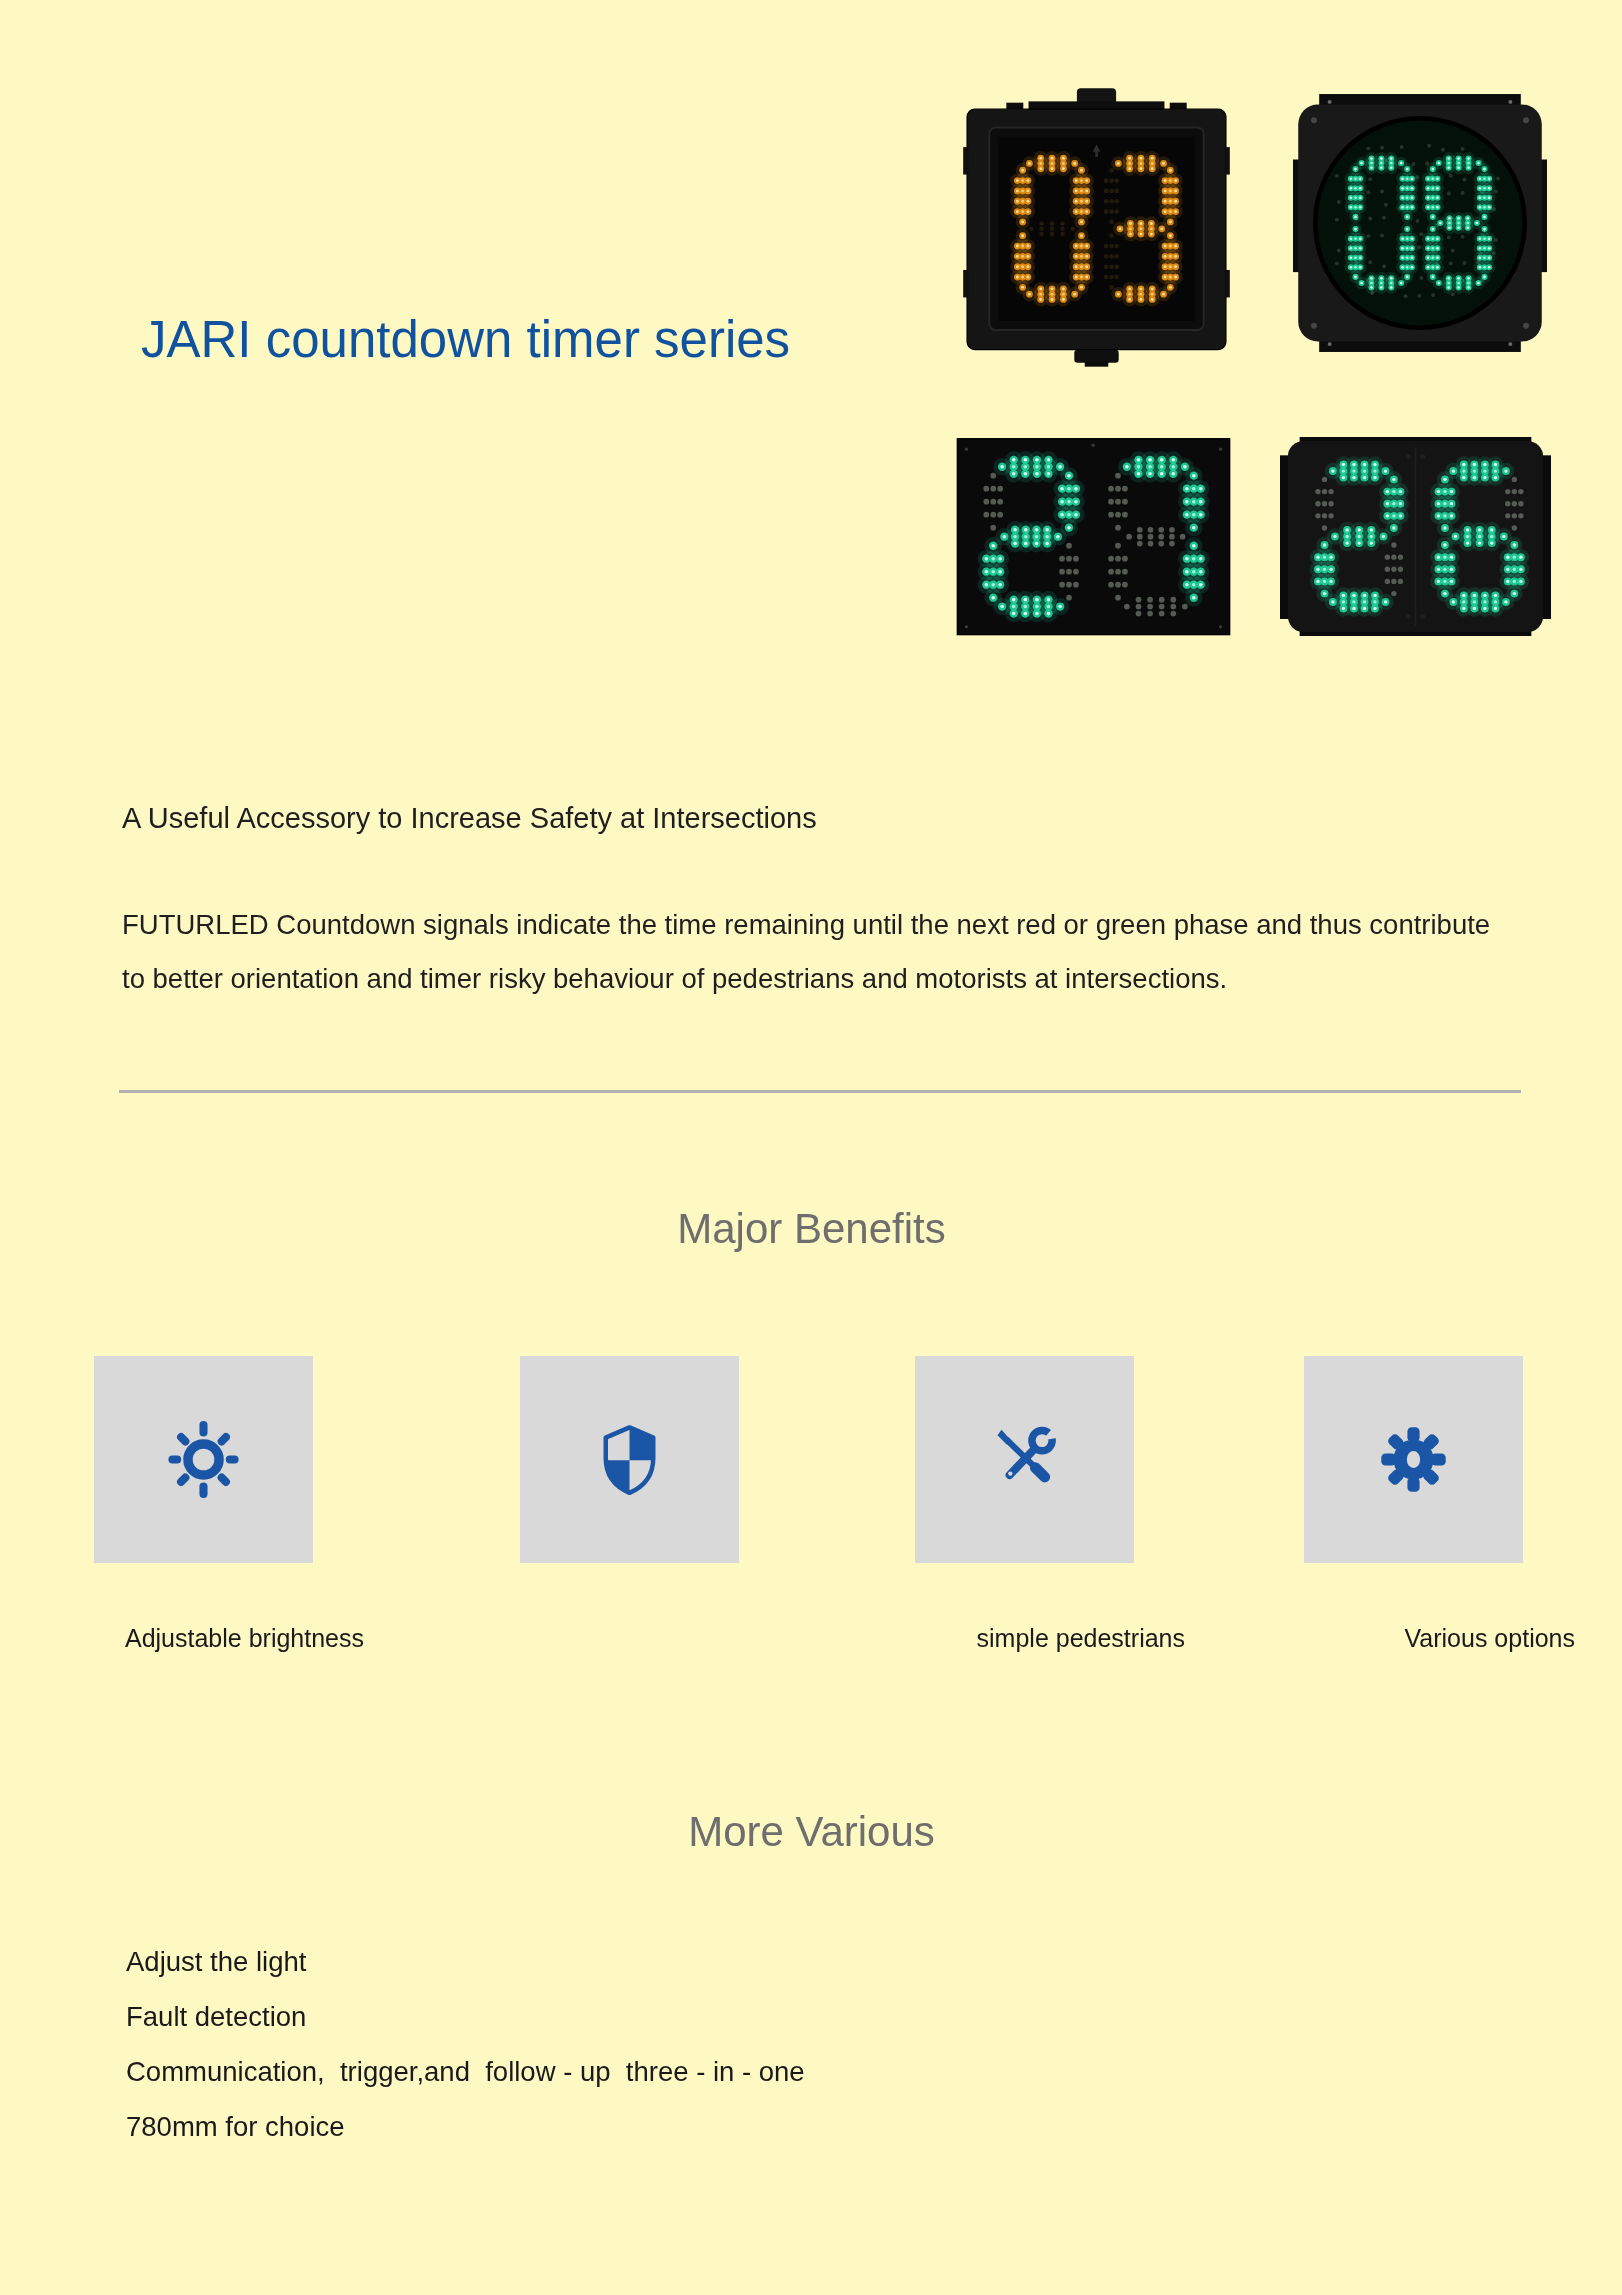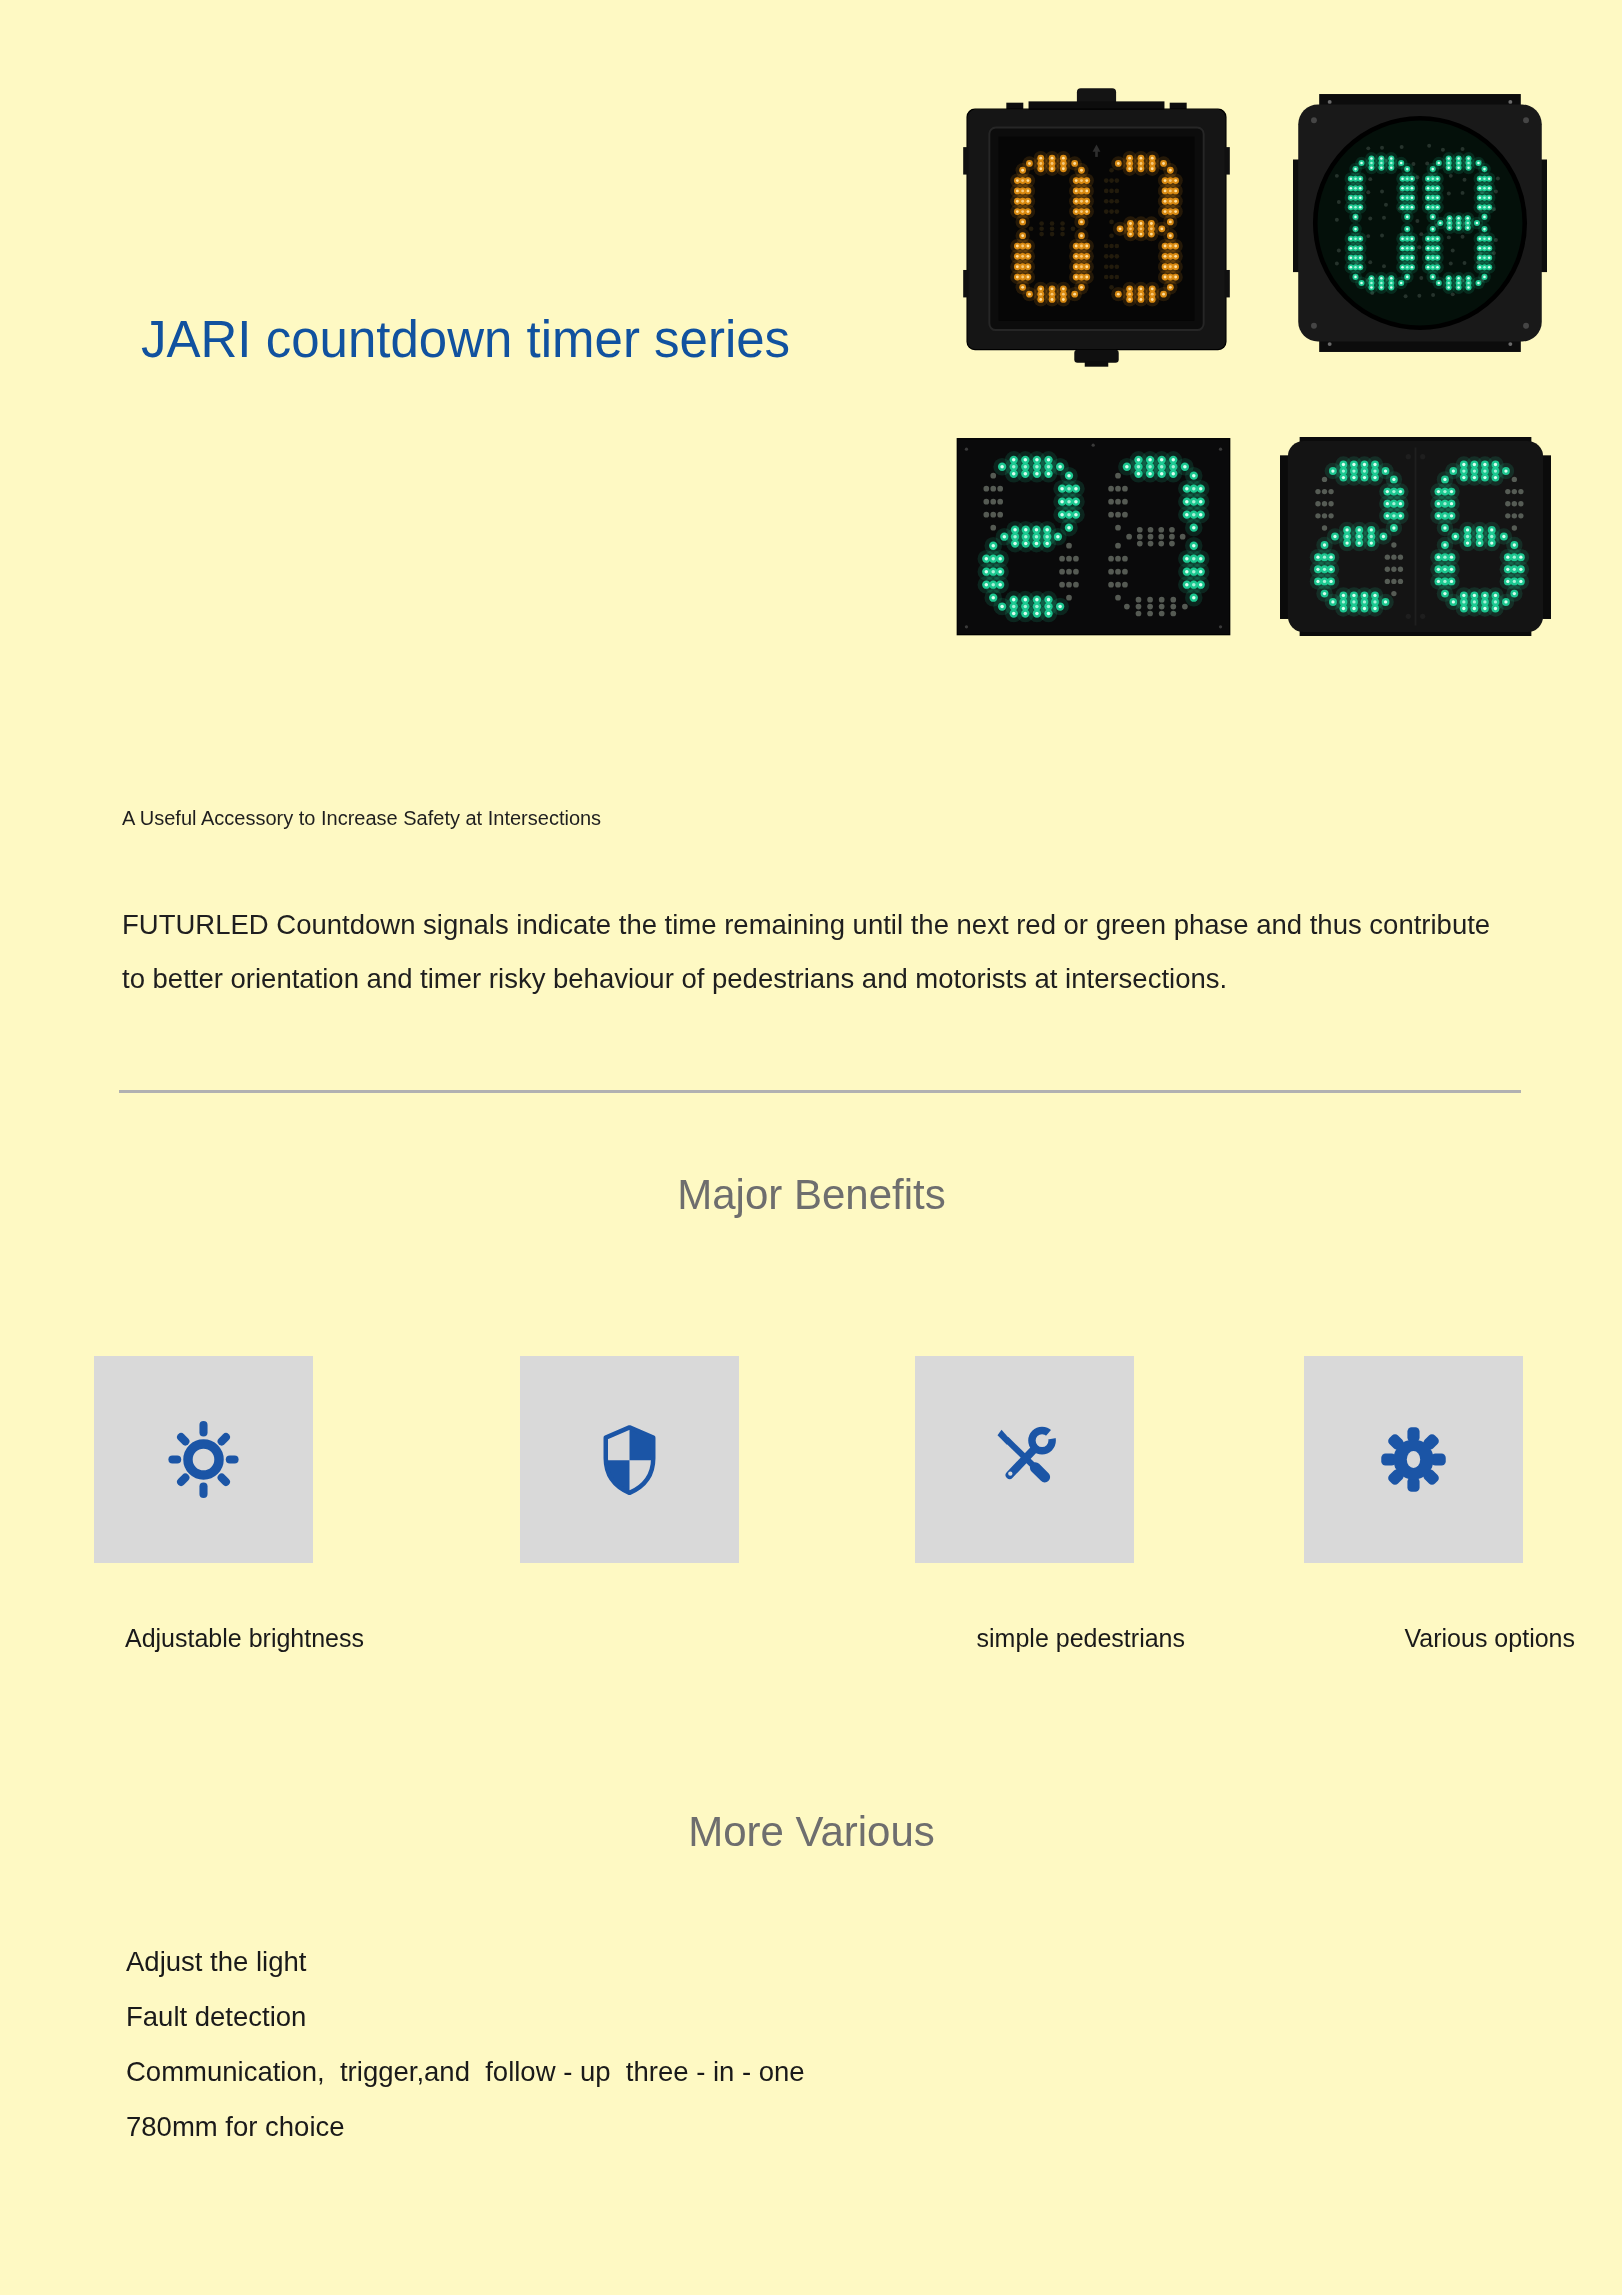--- a/index.html
+++ b/index.html
@@ -1,21 +1,21 @@
 <!DOCTYPE html>
 <html style="font-size:10.5px"><head>
 <meta charset="utf-8">
 <style>
   html,body{margin:0;padding:0;background:#ffffff;}
   .page{position:relative;width:1623px;height:2295px;background:#fef9c3;overflow:hidden;
         font-family:"Liberation Sans","DejaVu Sans",sans-serif;color:#1f1f1f;}
   .title{position:absolute;left:141px;top:280px;font-size:51px;line-height:51px;color:#11529f;font-weight:400;}
   .subtitle{position:absolute;left:141px;top:367px;width:681px;text-align:center;
             font-size:42px;line-height:42px;letter-spacing:0.7px;color:#7d7d7d;}
-  .tagline{position:absolute;left:122px;top:802px;font-size:20px;line-height:33px;color:#1f1f1f;}
+  .tagline{position:absolute;left:122px;top:802px;font-size:29px;line-height:33px;color:#1f1f1f;}
   .para{position:absolute;left:122px;top:898px;width:1440px;font-size:27.5px;line-height:54px;color:#1f1f1f;}
   .divider{position:absolute;left:119px;top:1090px;width:1402px;height:2.6px;background:#b1b1b1;}
   .heading{position:absolute;left:0;width:1623px;text-align:center;font-size:42px;line-height:42px;color:#6e6e6e;}
   .card{position:absolute;top:1356px;width:219px;height:207px;background:#d9d9d9;
         display:flex;align-items:center;justify-content:center;}
   .blabel{position:absolute;top:1620px;font-size:25px;line-height:37px;color:#1a1a1a;
           text-align:right;white-space:pre-line;}
   .morelist{position:absolute;left:126px;top:1934px;font-size:27.5px;line-height:55px;color:#1a1a1a;}
   .morelist div{white-space:pre-wrap;}
   .timer{position:absolute;display:block;}
@@ -1924,21 +1924,21 @@
 
   <div class="tagline">A Useful Accessory to Increase Safety at Intersections</div>
 
   <div class="para">
     <div>FUTURLED Countdown signals indicate the time remaining until the next red or green phase and thus contribute</div>
     <div>to better orientation and timer risky behaviour of pedestrians and motorists at intersections.</div>
   </div>
 
   <div class="divider"></div>
 
-  <div class="heading" style="top:1174px">Major Benefits</div>
+  <div class="heading" style="top:1208px">Major Benefits</div>
 
   <div class="card" style="left:94px">
     <svg class="icon" width="81" height="81" viewBox="0 0 120 120">
       <circle cx="60" cy="60" r="23" fill="none" stroke="currentColor" stroke-width="14"></circle>
       <g stroke="currentColor" stroke-width="12" stroke-linecap="round">
         <line x1="60" y1="20" x2="60" y2="9"></line>
         <line x1="60" y1="100" x2="60" y2="111"></line>
         <line x1="21" y1="60" x2="14" y2="60"></line>
         <line x1="99" y1="60" x2="106" y2="60"></line>
         <line x1="86.9" y1="33.1" x2="93.2" y2="26.8"></line>

